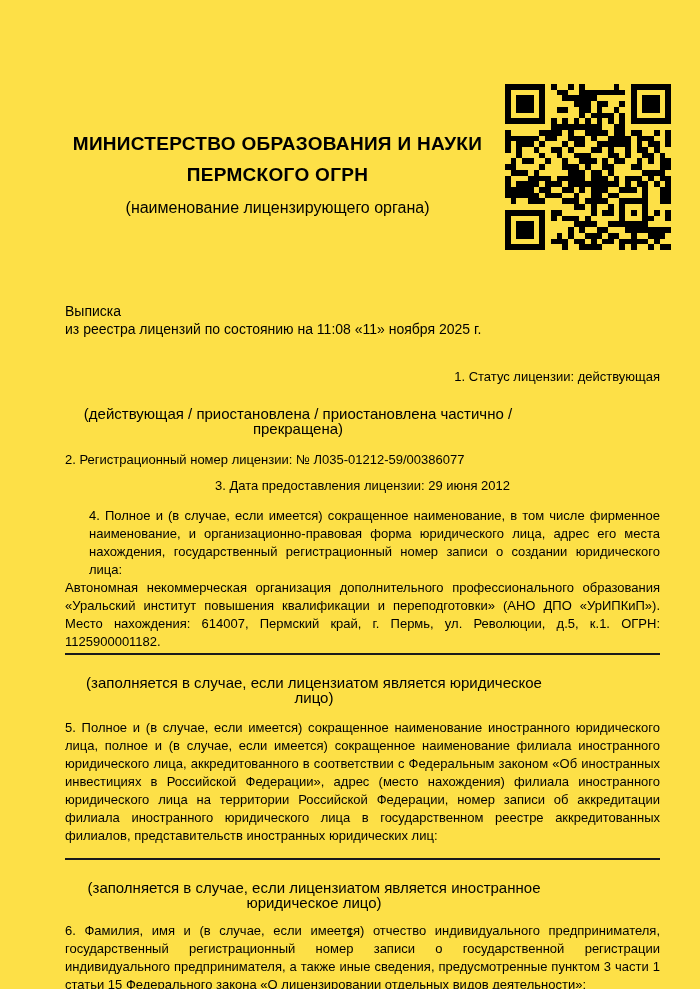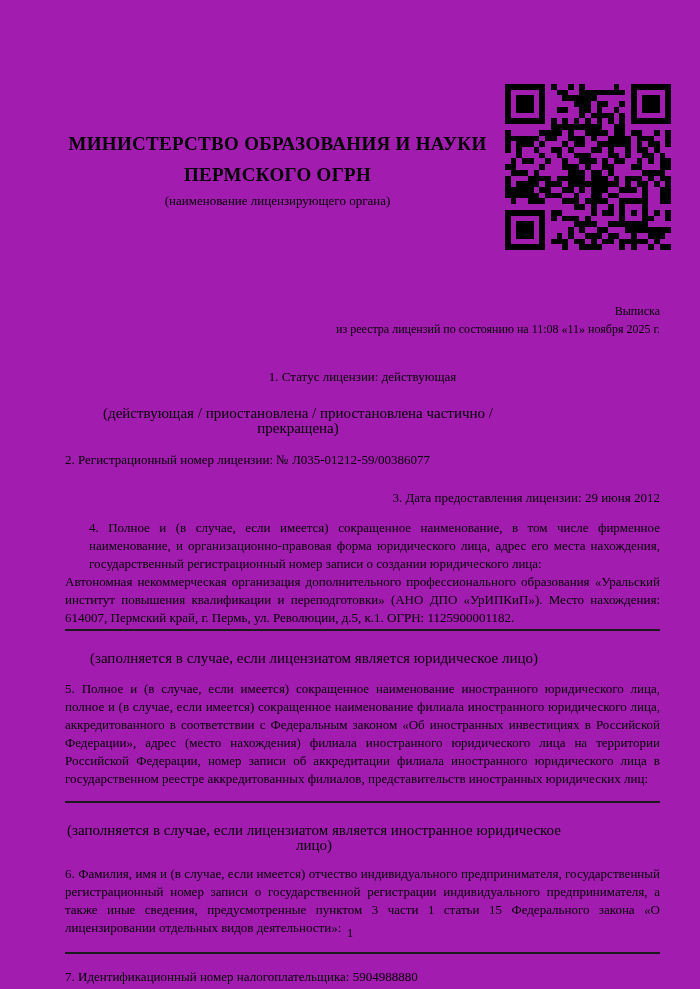--- a/index.html
+++ b/index.html
@@ -1,22 +1,22 @@
 <!DOCTYPE html>
 <html><head>
 <meta charset="utf-8">
 <style>
   * { margin: 0; padding: 0; box-sizing: border-box; }
   html, body { background: #e8e8e8; }
   .page {
     position: relative;
     width: 700px;
     height: 989px;
-    background: #a21caf;
-    font-family: Liberation Serif, serif;
+    background: #fde047;
+    font-family: Liberation Sans, sans-serif;
     color: #000000;
     overflow: hidden;
     margin: 0 auto;
   }
   .qr {
     position: absolute;
     top: 84px;
     left: 505px;
     width: 166px;
     height: 166px;
@@ -29,43 +29,43 @@
     width: 425px;
     text-align: center;
   }
   .header-line {
     font-size: 19px;
     font-weight: bold;
     line-height: 31px;
     letter-spacing: 0.3px;
   }
   .header-caption {
-    font-size: 13px;
+    font-size: 16px;
     line-height: 13px;
-    margin-top: 4px;
+    margin-top: 11px;
   }
   .content {
     position: absolute;
     top: 302px;
     left: 65px;
     width: 595px;
   }
   .doc-title {
-    text-align: right;
-    font-size: 12px;
+    text-align: left;
+    font-size: 14px;
     line-height: 18px;
   }
   .item {
     font-size: 13px;
     line-height: 18px;
     text-align: justify;
   }
-  .item-1 { margin-top: 30px; text-align: center; }
+  .item-1 { margin-top: 30px; text-align: right; }
   .item-2 { margin-top: 15px; text-align: left; }
-  .item-3 { margin-top: 20px; text-align: right; }
+  .item-3 { margin-top: 8px; text-align: center; }
   .item-4 { margin-top: 12px; margin-left: 24px; }
   .item-5 { margin-top: 14px; }
   .item-6 { margin-top: 12px; }
   .item-7 { margin-top: 14px; text-align: left; }
   .field-caption {
     font-size: 15px;
     line-height: 15px;
     text-align: center;
     margin-top: 20px;
   }

